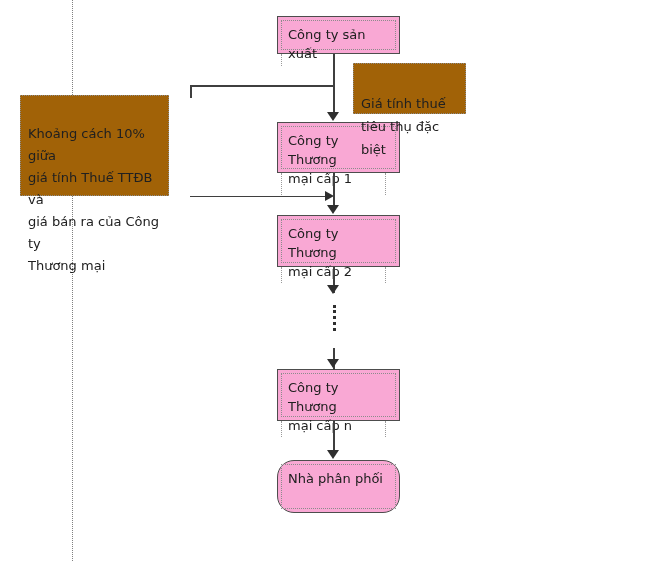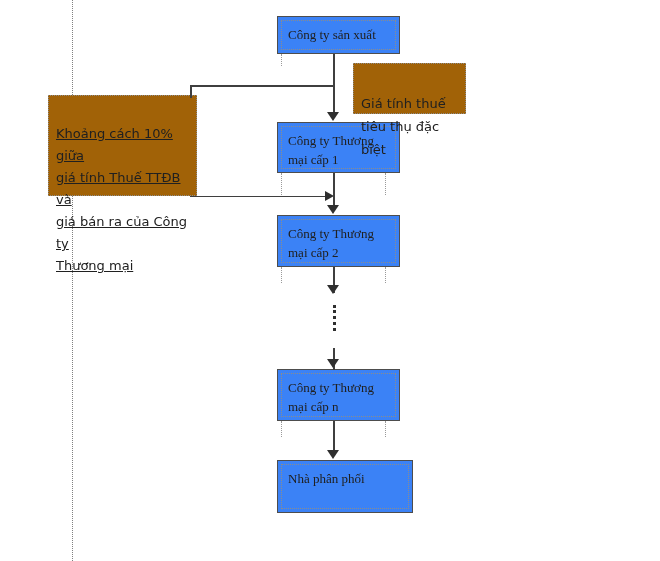--- a/index.html
+++ b/index.html
@@ -26,23 +26,22 @@
     bottom: 0;
     width: 0;
     border-left: 1px dotted #808080;
   }
 
   
   .node {
     position: absolute;
     box-sizing: border-box;
     border: 1px solid #4d4d4d;
-    background: #3b82f6;
+    background: #f9a8d4;
     padding: 3px;
-    font-family: Liberation Serif, serif;
   }
   .node-inner {
     box-sizing: border-box;
     width: 100%;
     height: 100%;
     border: 1px dotted #8c8c8c;
     padding: 4px 6px 0 6px;
     font-size: 13px;
     line-height: 19px;
     color: #202020;
@@ -126,25 +125,25 @@
   <div class="node" style="left:277px; top:215px; width:123px; height:52px;">
     <div class="node-inner">Công ty Thương
 mại cấp 2</div>
   </div>
 
   <div class="node" style="left:277px; top:369px; width:123px; height:52px;">
     <div class="node-inner">Công ty Thương
 mại cấp n</div>
   </div>
 
-  <div class="node" style="left:277px; top:460px; width:136px; height:53px;">
+  <div class="node" style="left:277px; top:460px; width:123px; height:53px;border-radius:17px;">
     <div class="node-inner">Nhà phân phối</div>
   </div>
 
-  <div class="note" style="left:48px; top:95px; width:149px; height:101px;text-decoration:underline;">
+  <div class="note" style="left:20px; top:95px; width:149px; height:101px;">
     <span>Khoảng cách 10%  giữa
 giá tính Thuế TTĐB và
 giá bán ra của Công ty
 Thương mại</span>
   </div>
 
   <div class="note" style="left:353px; top:63px; width:113px; height:51px; line-height:23px;">
     <span>Giá tính thuế
 tiêu thụ đặc biệt</span>
   </div>

